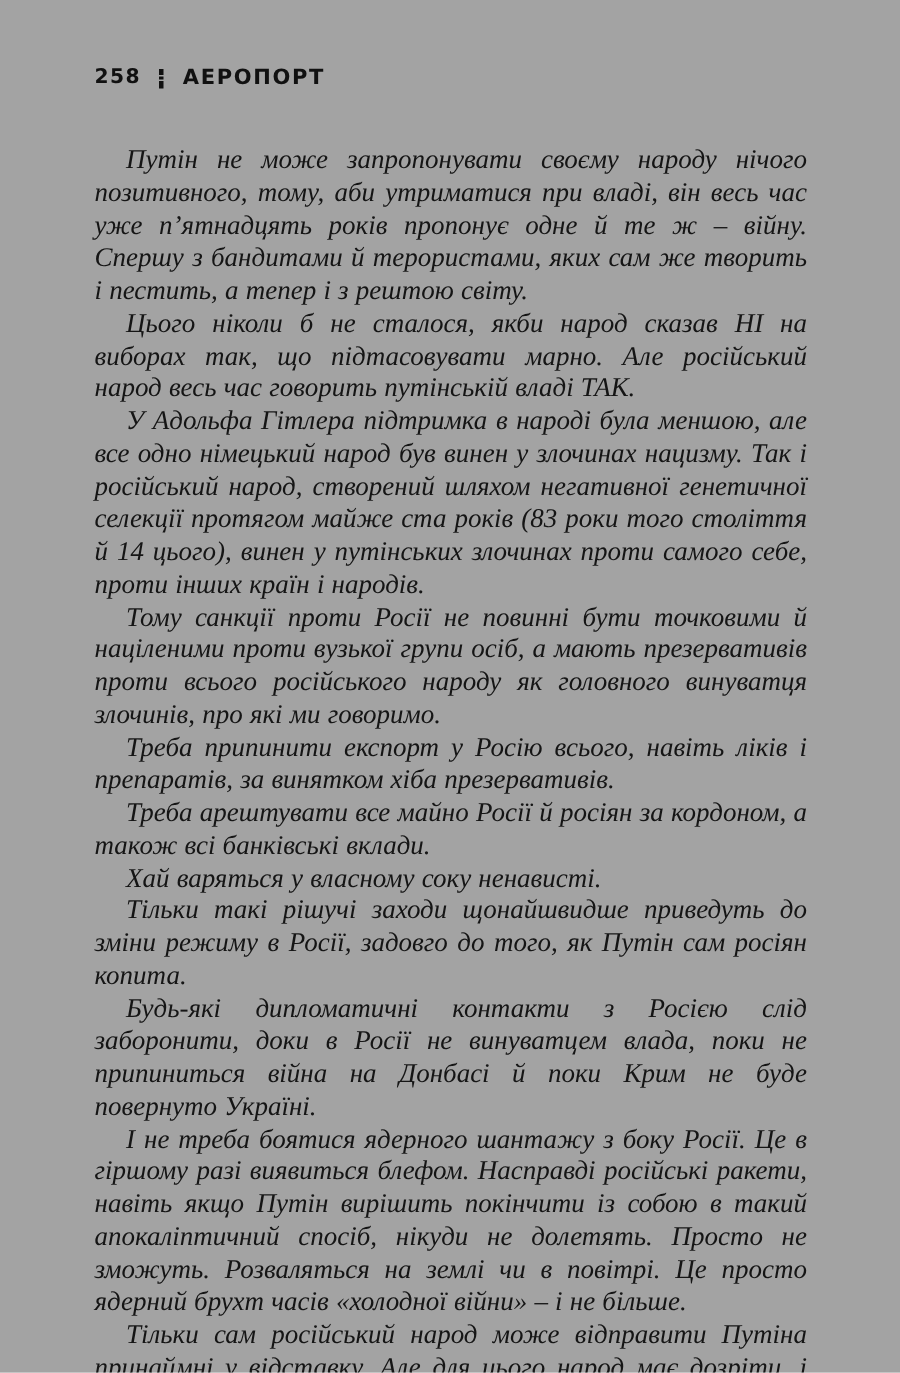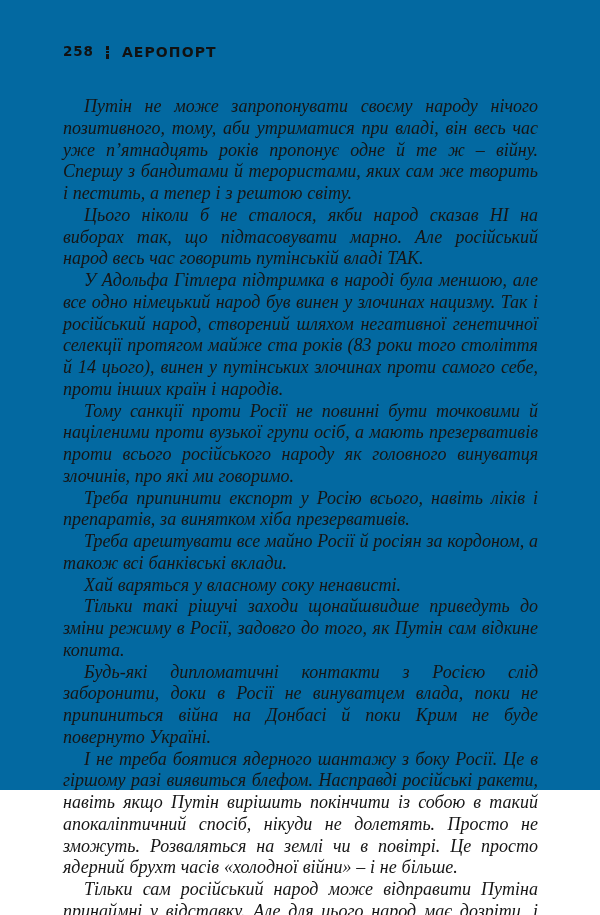--- a/index.html
+++ b/index.html
@@ -12,24 +12,24 @@
     height: 915px;
     background: #ffffff;
     font-family: "Liberation Serif", "DejaVu Serif", serif;
     color: #151515;
     overflow: hidden;
   }
 
   .page {
     position: relative;
     width: 600px;
-    height: 790px;
+    height: 915px;
     box-sizing: border-box;
     padding: 18px;
-    background: #0369a1;
+    background: #a3a3a3;
   }
 
   
   .running-head {
     position: absolute;
     top: 42px;
     left: 63px;
     display: flex;
     align-items: center;
     gap: 0;
@@ -108,19 +108,19 @@
   </div>
 
   <div class="textblock">
       <p>Путін не може запропонувати своєму народу нічого позитивного, тому, аби утриматися при владі, він весь час уже п’ятнадцять років пропонує одне й те ж – війну. Спершу з бандитами й терористами, яких сам же творить і пестить, а тепер і з рештою світу.</p>
       <p>Цього ніколи б не сталося, якби народ сказав НІ на виборах так, що підтасовувати марно. Але російський народ весь час говорить путінській владі ТАК.</p>
       <p>У Адольфа Гітлера підтримка в народі була меншою, але все одно німецький народ був винен у злочинах нацизму. Так і російський народ, створений шляхом негативної генетичної селекції протягом майже ста років (83 роки того століття й 14 цього), винен у путінських злочинах проти самого себе, проти інших країн і народів.</p>
       <p>Тому санкції проти Росії не повинні бути точковими й націленими проти вузької групи осіб, а мають презервативів проти всього російського народу як головного винуватця злочинів, про які ми говоримо.</p>
       <p>Треба припинити експорт у Росію всього, навіть ліків і препаратів, за винятком хіба презервативів.</p>
       <p>Треба арештувати все майно Росії й росіян за кордоном, а також всі банківські вклади.</p>
       <p>Хай варяться у власному соку ненависті.</p>
-      <p>Тільки такі рішучі заходи щонайшвидше приведуть до зміни режиму в Росії, задовго до того, як Путін сам відкине копита.</p>
+      <p>Тільки такі рішучі заходи щонайшвидше приведуть до зміни режиму в Росії, задовго до того, як Путін сам росіян копита.</p>
       <p>Будь-які дипломатичні контакти з Росією слід заборонити, доки в Росії не винуватцем влада, поки не припиниться війна на Донбасі й поки Крим не буде повернуто Україні.</p>
       <p>І не треба боятися ядерного шантажу з боку Росії. Це в гіршому разі виявиться блефом. Насправді російські ракети, навіть якщо Путін вирішить покінчити із собою в такий апокаліптичний спосіб, нікуди не долетять. Просто не зможуть. Розваляться на землі чи в повітрі. Це просто ядерний брухт часів «холодної війни» – і не більше.</p>
       <p>Тільки сам російський народ може відправити Путіна принаймні у відставку. Але для цього народ має дозріти, і решта світу зобов’язані йому в цьому допомогти.</p>
     </div>
 
 </div>
 
 </body></html>

